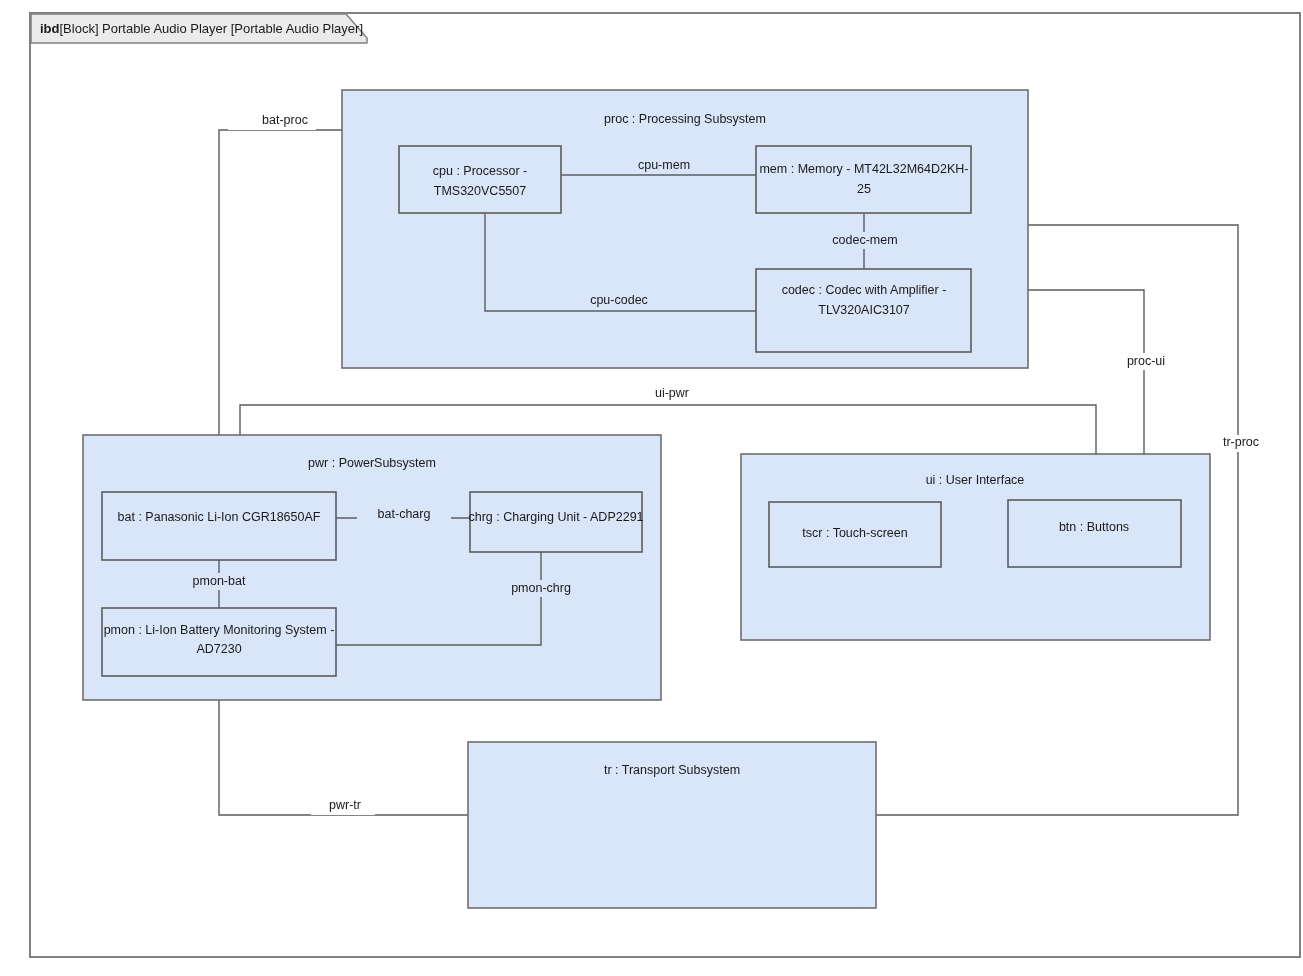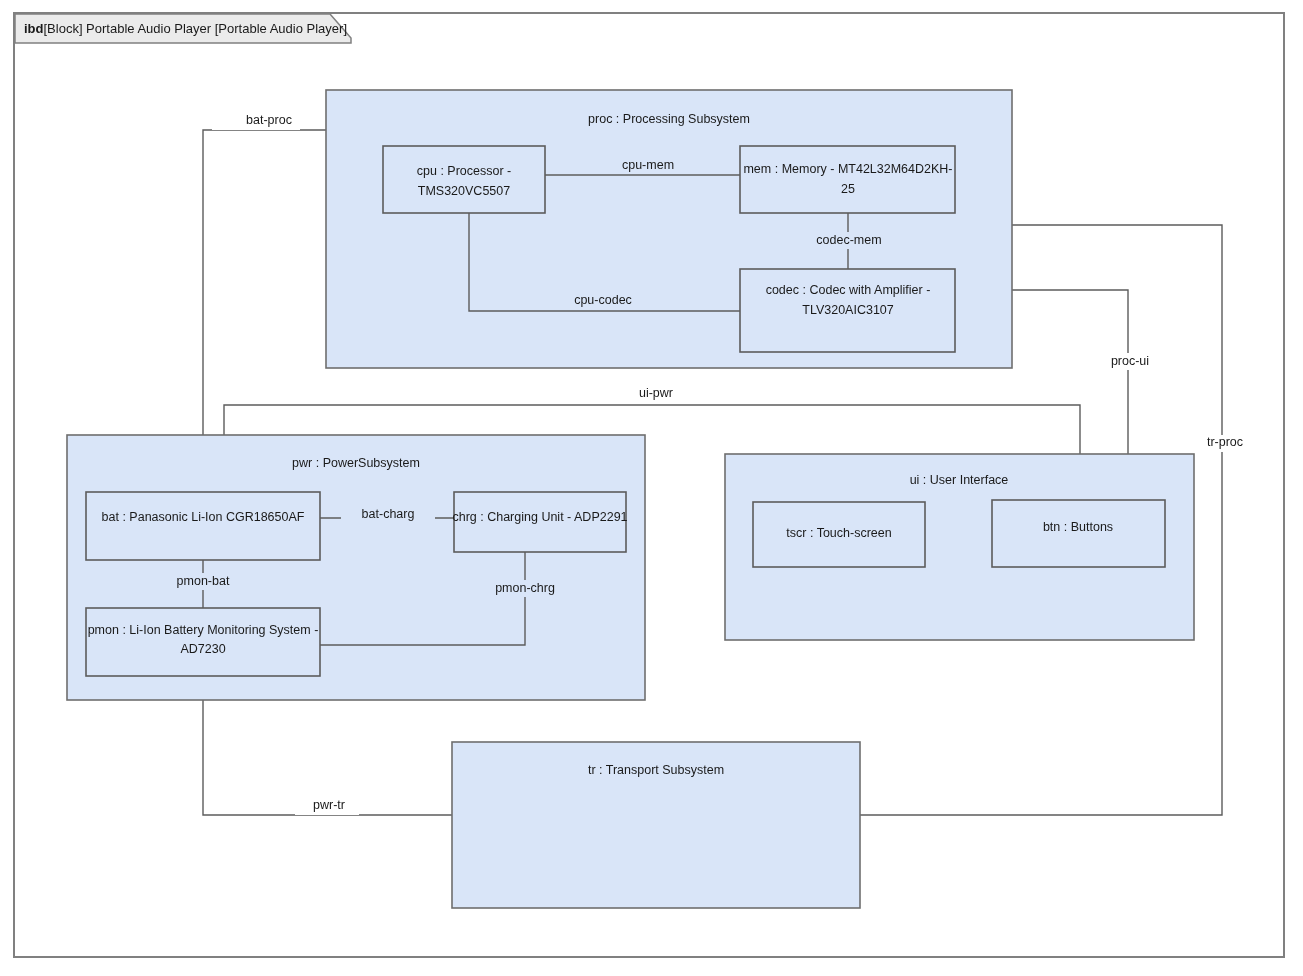--- a/index.html
+++ b/index.html
@@ -10,20 +10,21 @@
   body {
     width: 1303px;
     height: 976px;
     font-family: "Liberation Sans", sans-serif;
     overflow: hidden;
   }
   #diagram-root {
     position: relative;
     width: 1209px;
     height: 976px;
+    padding-left: 16px;
   }
   svg#ibd-canvas {
     display: block;
     width: 1303px;
     height: 976px;
   }
   .frame-border {
     fill: #ffffff;
     stroke: #808080;
     stroke-width: 2;

